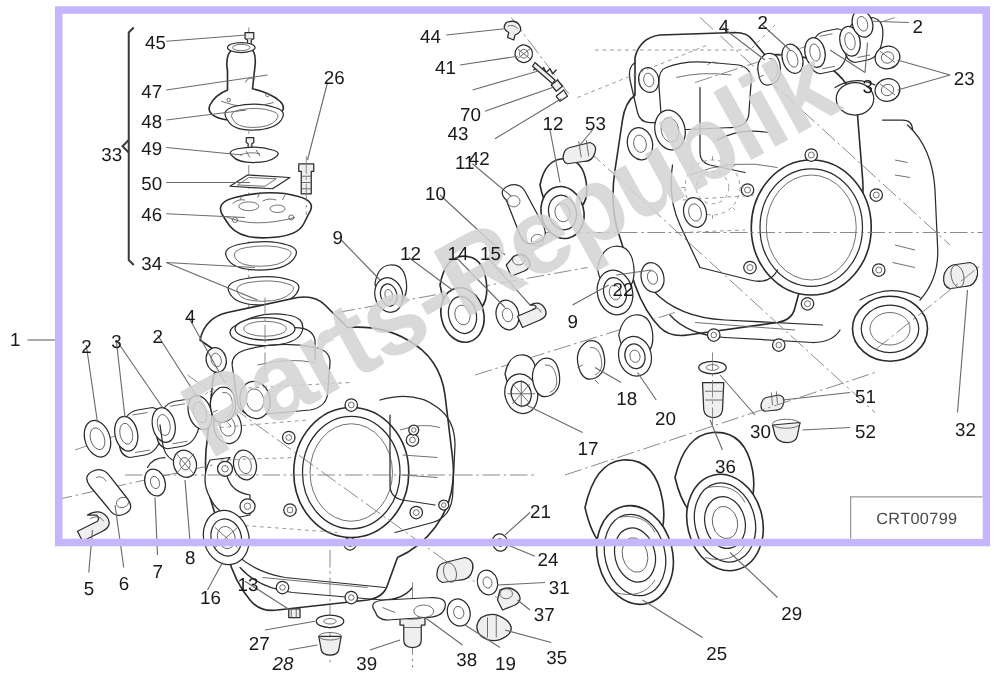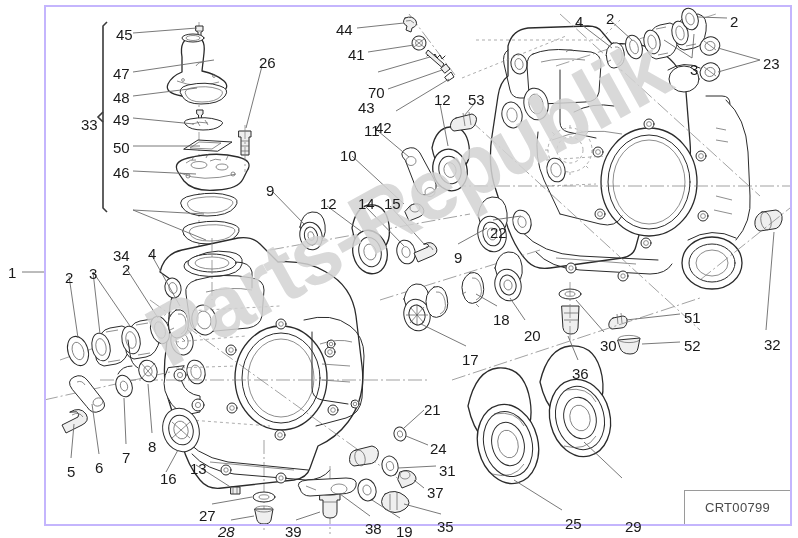--- a/index.html
+++ b/index.html
@@ -1,22 +1,22 @@
 <!DOCTYPE html>
 <html><head>
 <meta charset="utf-8">
 <style>
   html,body{margin:0;padding:0;background:#ffffff;}
   body{width:798px;height:538px;overflow:hidden;font-family:"Liberation Sans",sans-serif;}
   #stage{position:relative;width:798px;height:538px;background:#fff;}
 
   
   #plate-frame{
-    position:absolute;left:44px;top:5px;width:748px;height:521px;
-    border:2px solid #c4b5fd;box-sizing:border-box;background:transparent;
+    position:absolute;left:44px;top:5px;width:748px;height:432px;
+    border:6px solid #c4b5fd;box-sizing:border-box;background:transparent;
   }
   
   #code-box{
     position:absolute;right:0px;bottom:0px;width:106px;height:34px;
     border-left:1px solid #9a9a9a;border-top:1px solid #9a9a9a;
     box-sizing:border-box;background:#fff;
     display:flex;align-items:center;justify-content:center;
   }
   #code-box span{font-size:13px;color:#4a4a4a;letter-spacing:.3px;}
 
@@ -713,21 +713,21 @@
     </div>
   </div>
 
   <div id="labels">
       <div class="lbl" style="left: 116px; top: 27px;">45</div>
       <div class="lbl" style="left: 113px; top: 66px;">47</div>
       <div class="lbl" style="left: 113px; top: 90px;">48</div>
       <div class="lbl" style="left: 113px; top: 112px;">49</div>
       <div class="lbl" style="left: 113px; top: 140px;">50</div>
       <div class="lbl" style="left: 113px; top: 165px;">46</div>
-      <div class="lbl" style="left: 113px; top: 204px; margin-top: 44px;">34</div>
+      <div class="lbl" style="left: 113px; top: 204px;">34</div>
       <div class="lbl" style="left: 259px; top: 55px;">26</div>
       <div class="lbl" style="left: 336px; top: 22px;">44</div>
       <div class="lbl" style="left: 348px; top: 47px;">41</div>
       <div class="lbl" style="left: 358px; top: 68px; margin-top: 32px;">43</div>
       <div class="lbl" style="left: 368px; top: 85px;">70</div>
       <div class="lbl" style="left: 375px; top: 120px;">42</div>
       <div class="lbl" style="left: 434px; top: 92px;">12</div>
       <div class="lbl" style="left: 468px; top: 92px;">53</div>
       <div class="lbl" style="left: 364px; top: 123px;">11</div>
       <div class="lbl" style="left: 340px; top: 148px; text-align: center;">10</div>
@@ -743,21 +743,21 @@
       <div class="lbl" style="left: 575px; top: 14px;">4</div>
       <div class="lbl" style="left: 606px; top: 11px;">2</div>
       <div class="lbl" style="left: 730px; top: 14px;">2</div>
       <div class="lbl" style="left: 690px; top: 62px;">3</div>
       <div class="lbl" style="left: 763px; top: 56px;">23</div>
       <div class="lbl" style="left: 764px; top: 337px;">32</div>
       <div class="lbl" style="left: 684px; top: 310px;">51</div>
       <div class="lbl" style="left: 684px; top: 338px;">52</div>
       <div class="lbl" style="left: 600px; top: 338px;">30</div>
       <div class="lbl" style="left: 572px; top: 366px;">36</div>
-      <div class="lbl" style="left: 625px; top: 484px; margin-top: 35px;">29</div>
+      <div class="lbl" style="left: 625px; top: 484px;">29</div>
       <div class="lbl" style="left: 565px; top: 516px;">25</div>
       <div class="lbl" style="left: 65px; top: 270px;">2</div>
       <div class="lbl" style="left: 89px; top: 266px;">3</div>
       <div class="lbl" style="left: 122px; top: 262px;">2</div>
       <div class="lbl" style="left: 148px; top: 246px;">4</div>
       <div class="lbl" style="left: 67px; top: 464px;">5</div>
       <div class="lbl" style="left: 95px; top: 460px;">6</div>
       <div class="lbl" style="left: 122px; top: 450px;">7</div>
       <div class="lbl" style="left: 148px; top: 439px;">8</div>
       <div class="lbl" style="left: 160px; top: 471px;">16</div>

